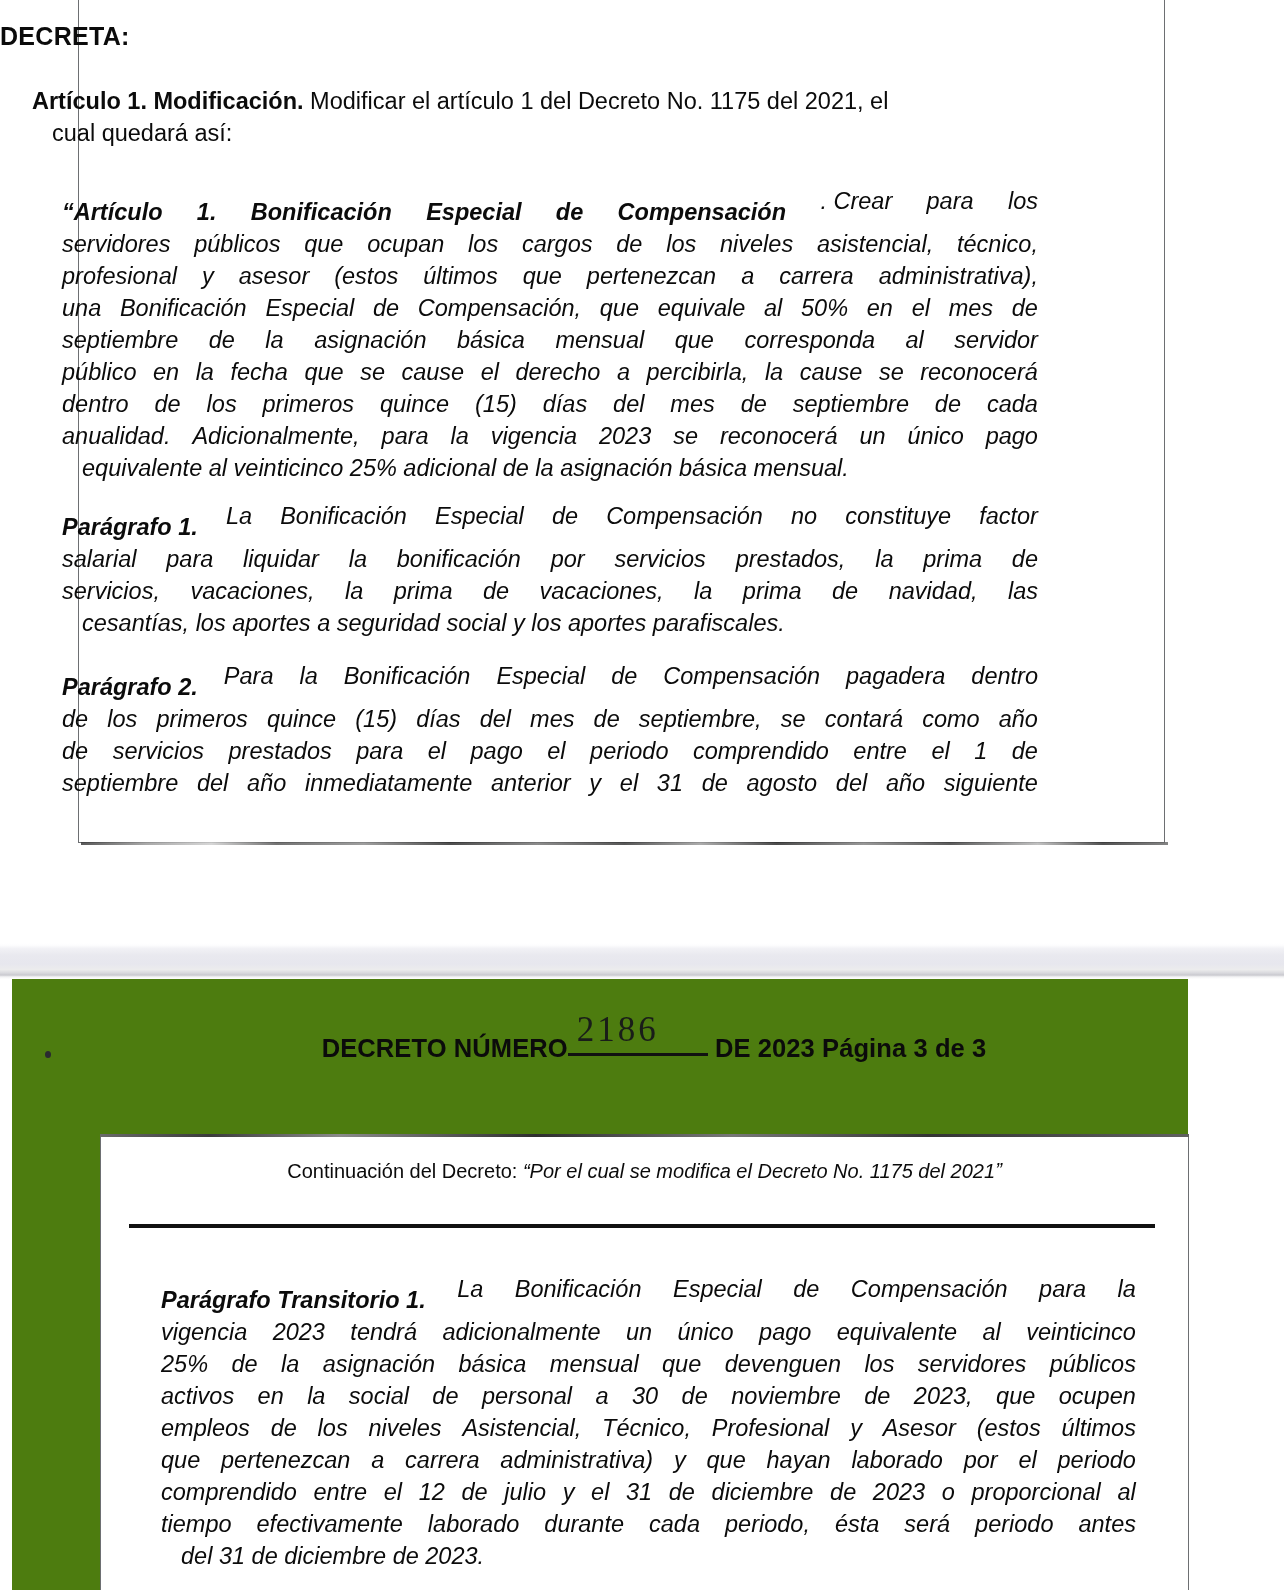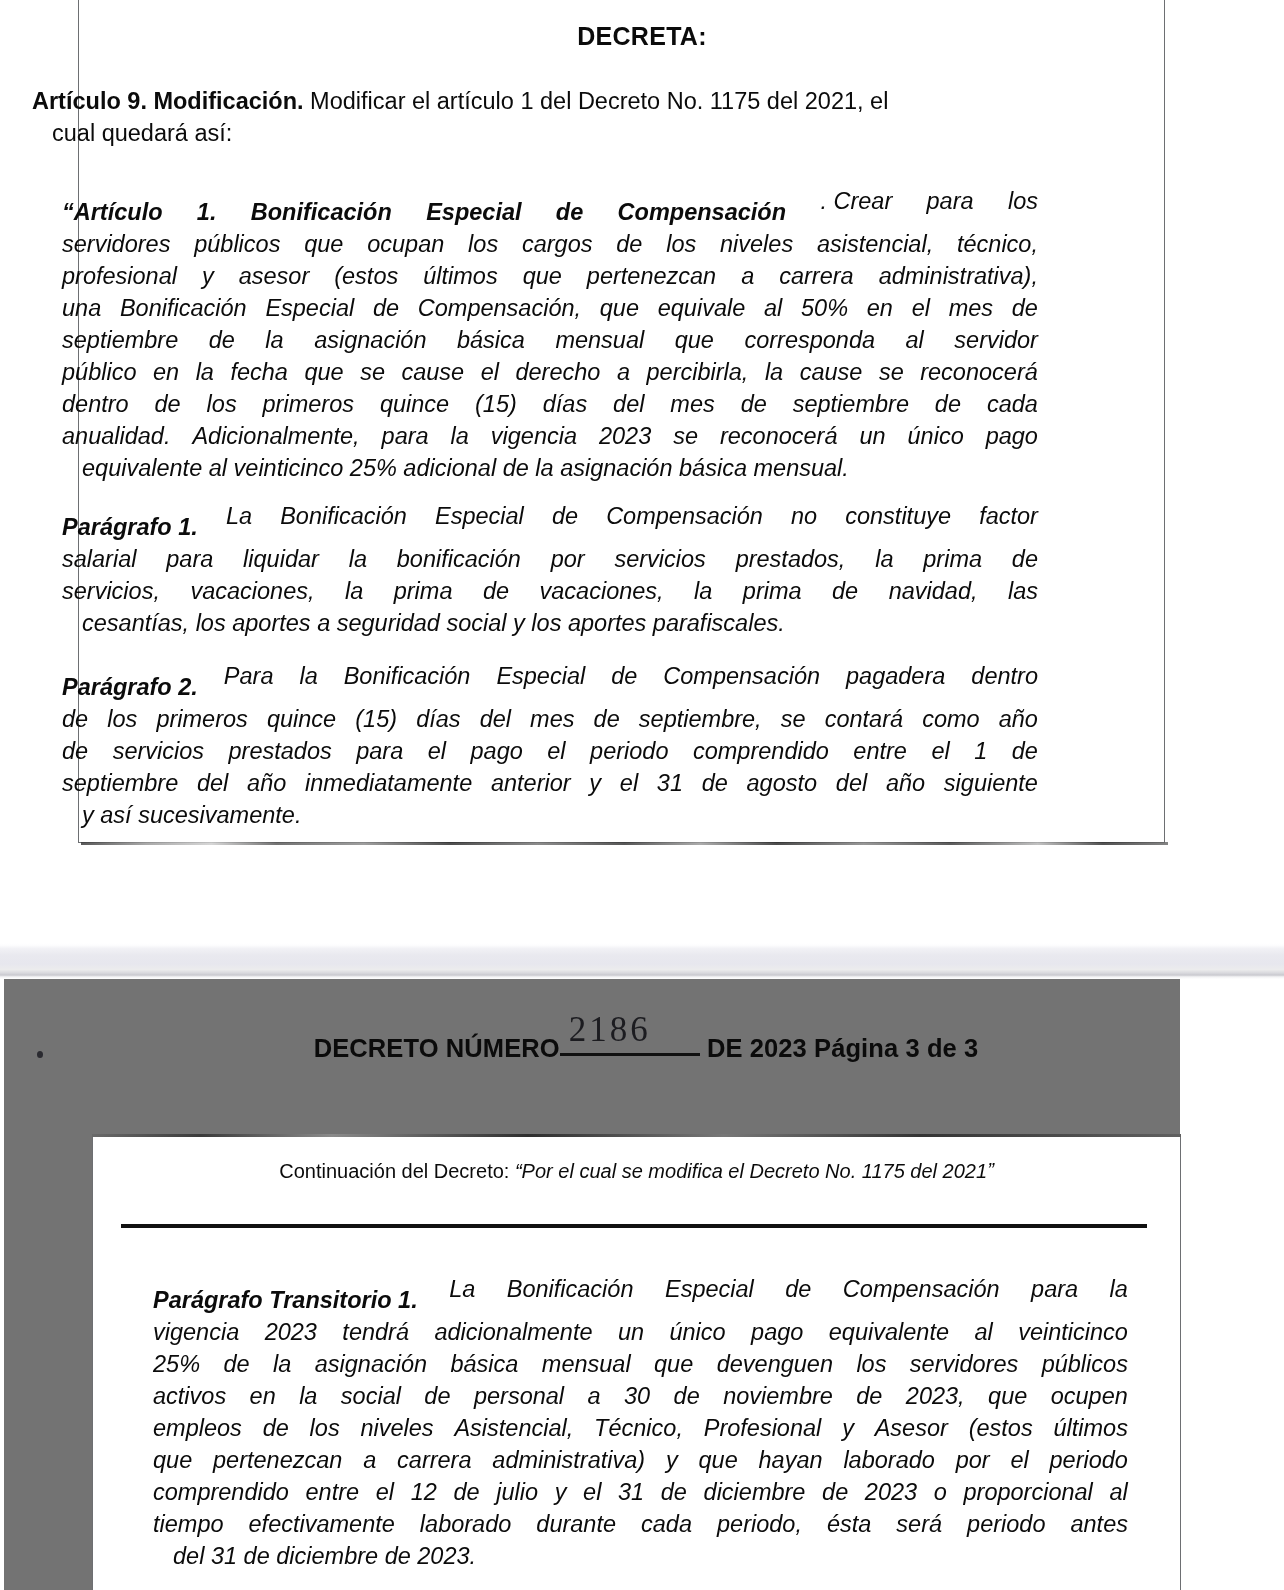--- a/index.html
+++ b/index.html
@@ -67,25 +67,25 @@
     height: 36px;
     background: linear-gradient(180deg,
       #ffffff 0%, #fdfdfe 6%, #f1f1f5 16%,
       #e9e9ef 34%, #e7e7ee 58%, #ececed 74%,
       #d7d7dc 84%, #c9c9cf 89%, #f2f2f4 94%, #ffffff 100%);
   }
 
   
   .page-two {
     position: absolute;
-    left: 4px;
+    left: 12px;
     top: 979px;
     width: 1176px;
     height: 611px;
-    background: #737373;
+    background: #4d7c0f;
   }
   .speck {
     position: absolute;
     left: 33px;
     top: 72px;
     width: 6px;
     height: 7px;
     border-radius: 50%;
     background: #2a2a30;
   }
@@ -169,21 +169,20 @@
     height: 4px;
     background: #111;
   }
 
   
   .doc-title {
     position: absolute;
     left: 0;
     top: 22px;
     width: 100%;
-    text-align: center;
     font-size: 25px;
     font-weight: bold;
     letter-spacing: .3px;
   }
 
   .para {
     position: absolute;
     font-size: 23.5px;
     line-height: 1.36;
     text-align: justify;
@@ -226,21 +225,21 @@
 
 <div class="scan-root">
 
   <section class="page-one">
     <div class="page-one-frame"></div>
 
     <div class="doc-title">DECRETA:</div>
 
     <div class="para lead" style="top:86px;">
       <div class="jline">
-        <span><b>Artículo 9. Modificación.</b> Modificar el artículo 1 del Decreto No. 1175 del 2021, el</span>
+        <span><b>Artículo 1. Modificación.</b> Modificar el artículo 1 del Decreto No. 1175 del 2021, el</span>
           <span></span>
       </div>
       <div class="jline last">
           <span>cual quedará así:</span>
         </div>
     </div>
 
     <div class="para indented" style="top:186px;">
       <div class="jline">
         <span class="bi">“Artículo</span>
@@ -449,23 +448,20 @@
           <span>anterior</span>
           <span>y</span>
           <span>el</span>
           <span>31</span>
           <span>de</span>
           <span>agosto</span>
           <span>del</span>
           <span>año</span>
           <span>siguiente</span>
       </div>
-      <div class="jline last">
-        <span>y así sucesivamente.</span>
-      </div>
     </div>
   </section>
 
   <div class="sheet-gap"></div>
 
   <section class="page-two">
     <div class="speck"></div>
 
     <div class="decree-header">
       <span>DECRETO NÚMERO</span><span class="num-slot"><span class="stamp">2186</span><span class="rule"></span></span> <span>DE 2023 Página 3 de 3</span>

